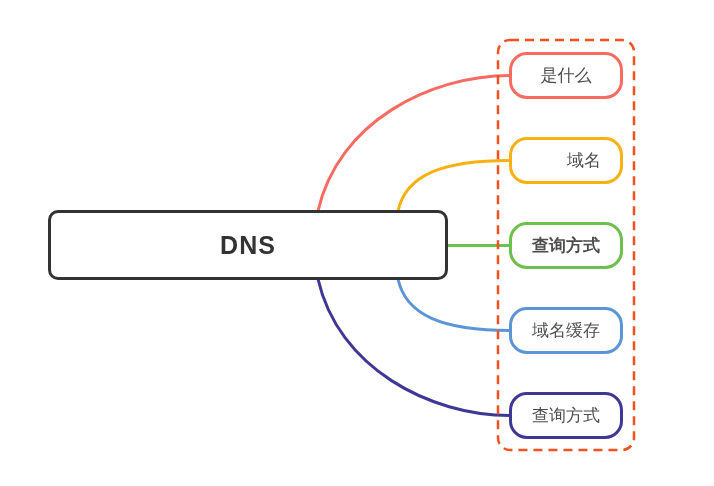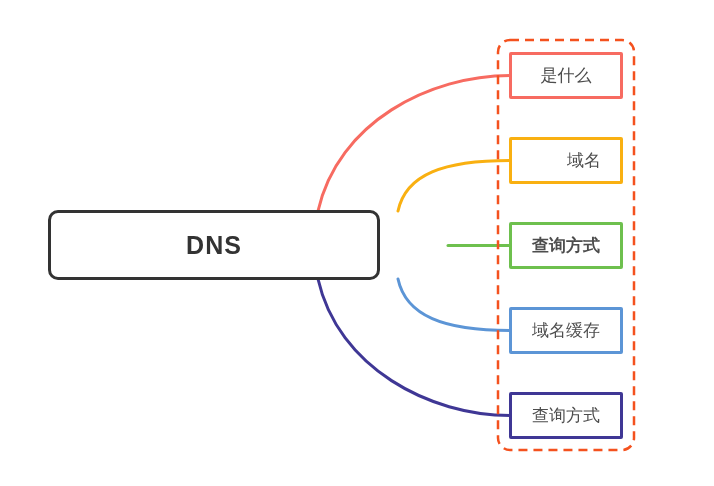--- a/index.html
+++ b/index.html
@@ -24,21 +24,21 @@
   }
   .links path {
     fill: none;
     stroke-width: 3;
     stroke-linecap: round;
   }
   .root-node {
     position: absolute;
     left: 48px;
     top: 210px;
-    width: 332px;
+    width: 400px;
     height: 70px;
     box-sizing: border-box;
     background: #ffffff;
     border: 3px solid #333;
     border-radius: 10px;
     display: flex;
     align-items: center;
     justify-content: center;
   }
   .root-node span {
@@ -48,21 +48,21 @@
     color: #333333;
   }
   .branch-node {
     position: absolute;
     left: 509px;
     width: 114px;
     height: 47px;
     box-sizing: border-box;
     background: #ffffff;
     border: 3px solid #999;
-    border-radius: 2px;
+    border-radius: 18px;
     display: flex;
     align-items: center;
     justify-content: center;
   }
   .branch-node span {
     font-size: 17px;
     color: #4d4d4d;
   }
   .bn-0 { top: 52px; }
   .bn-1 { top: 137px; }

